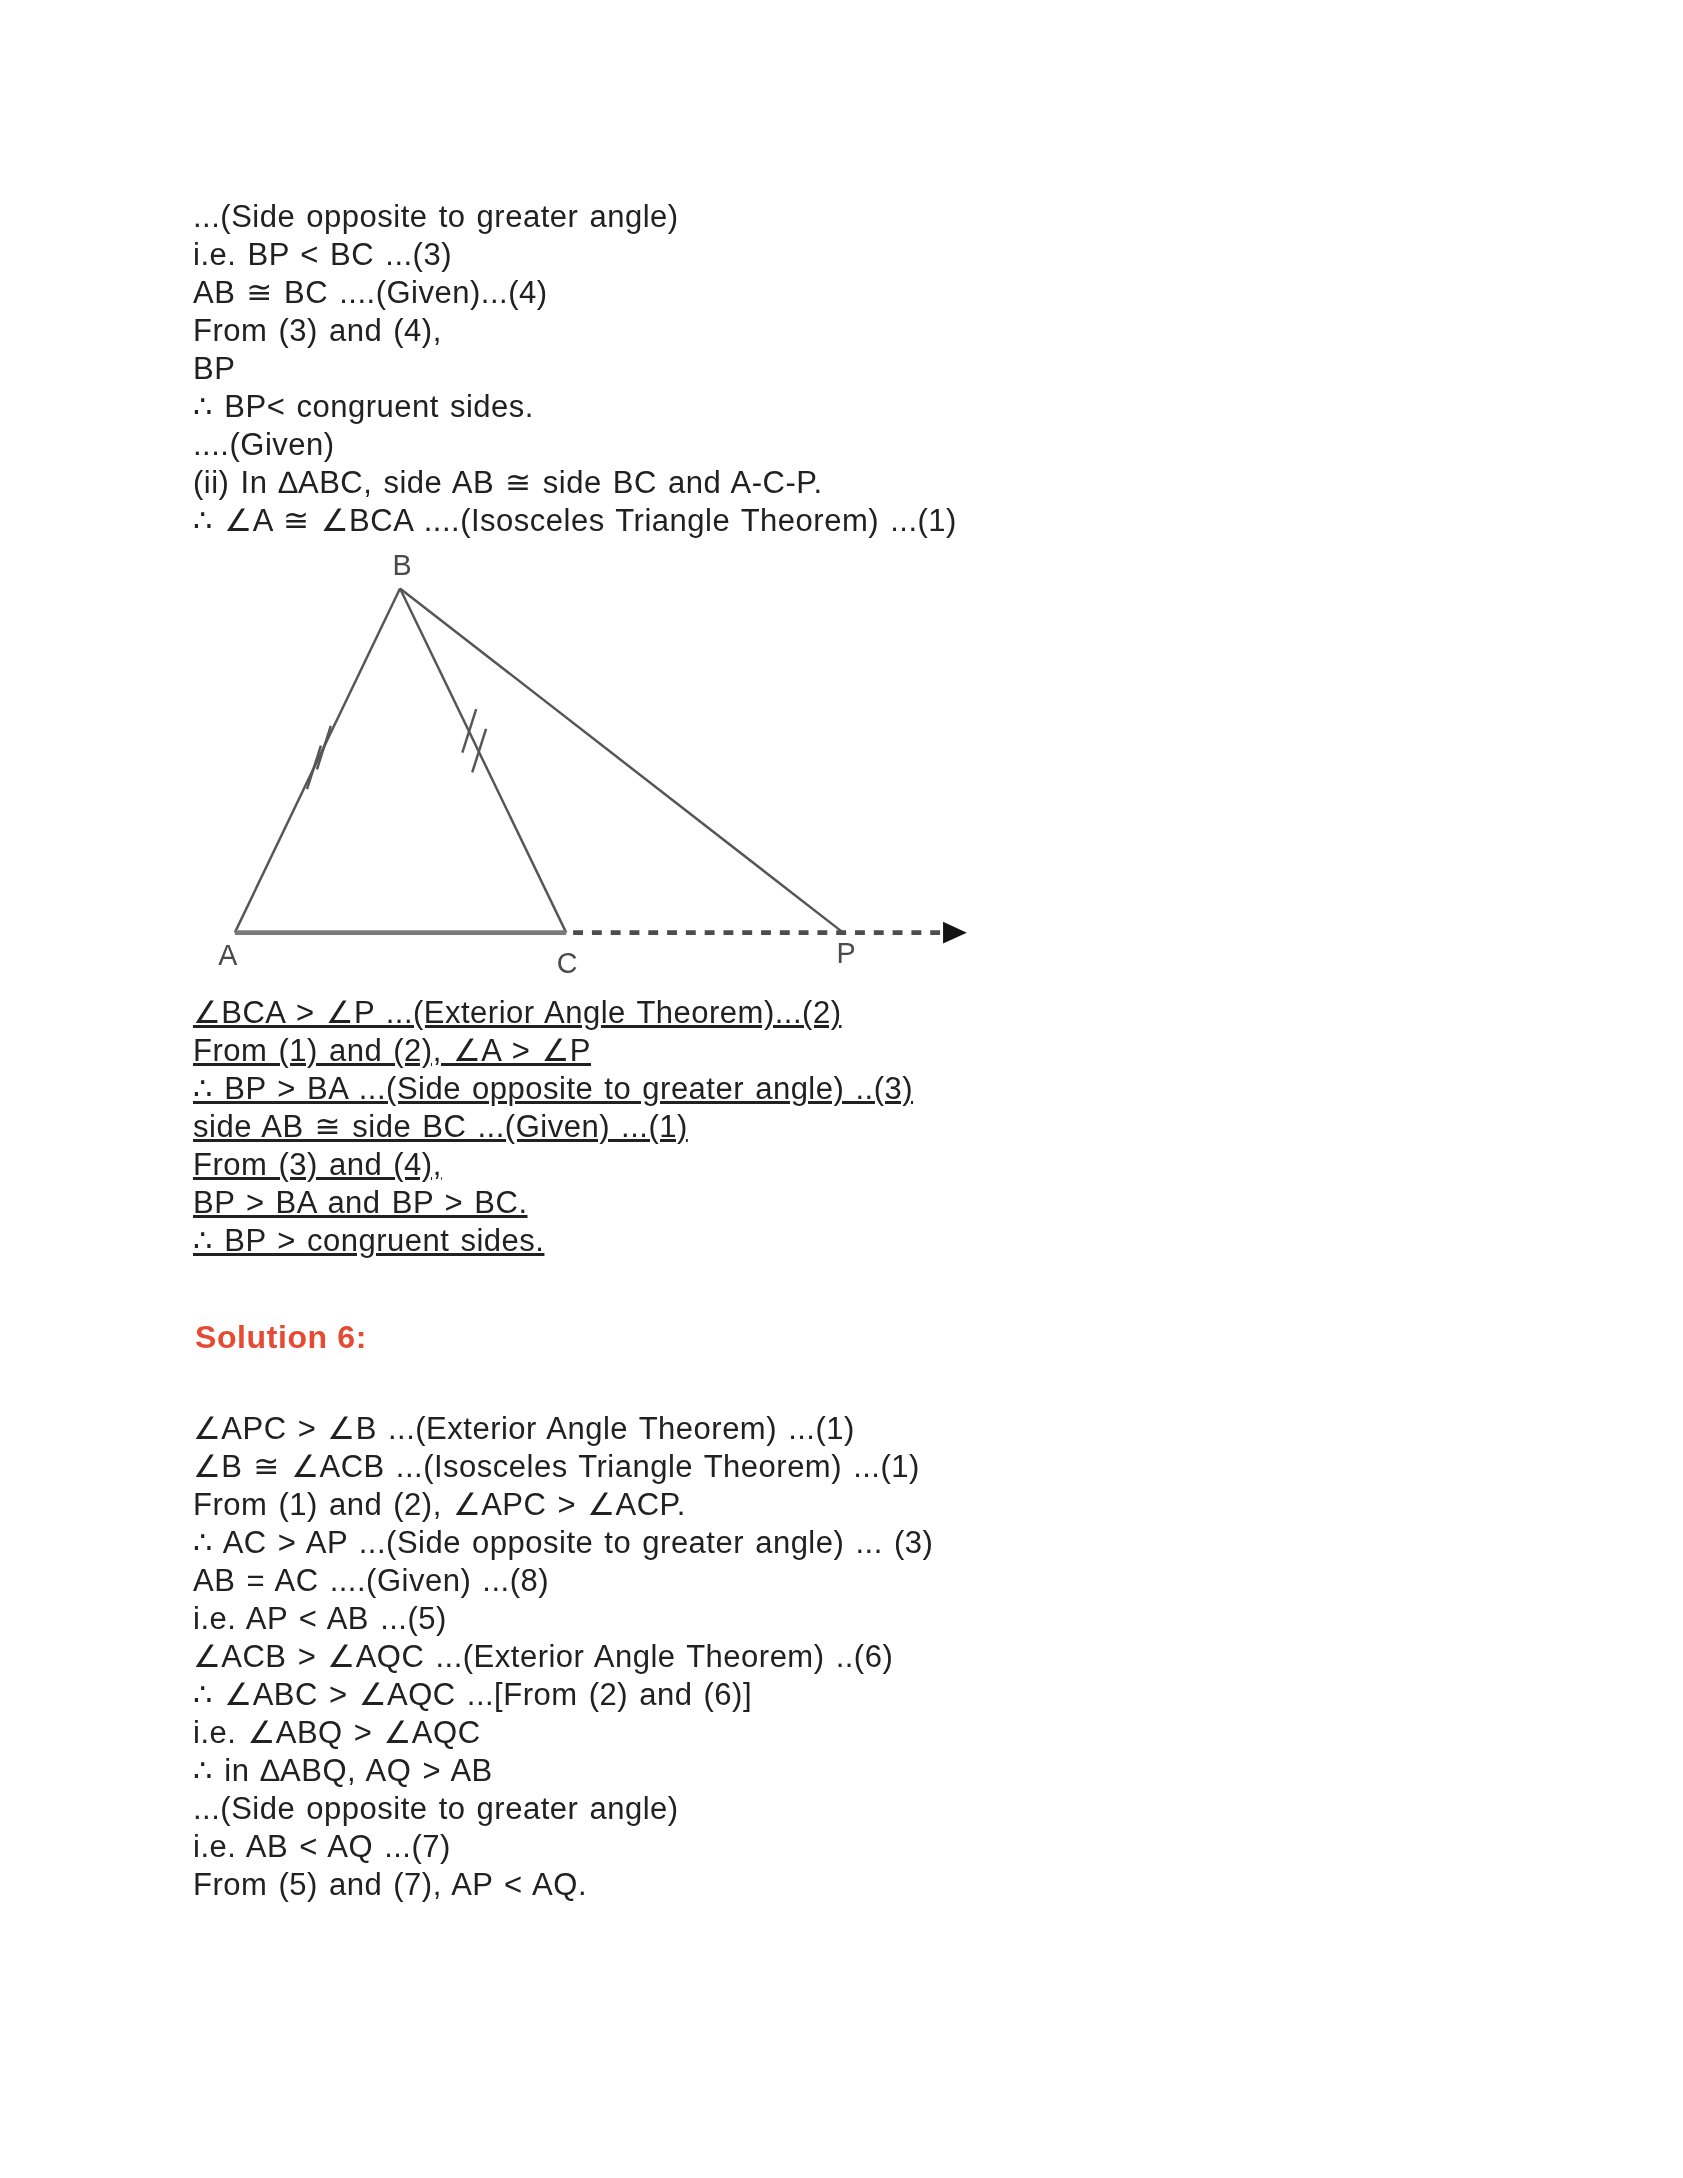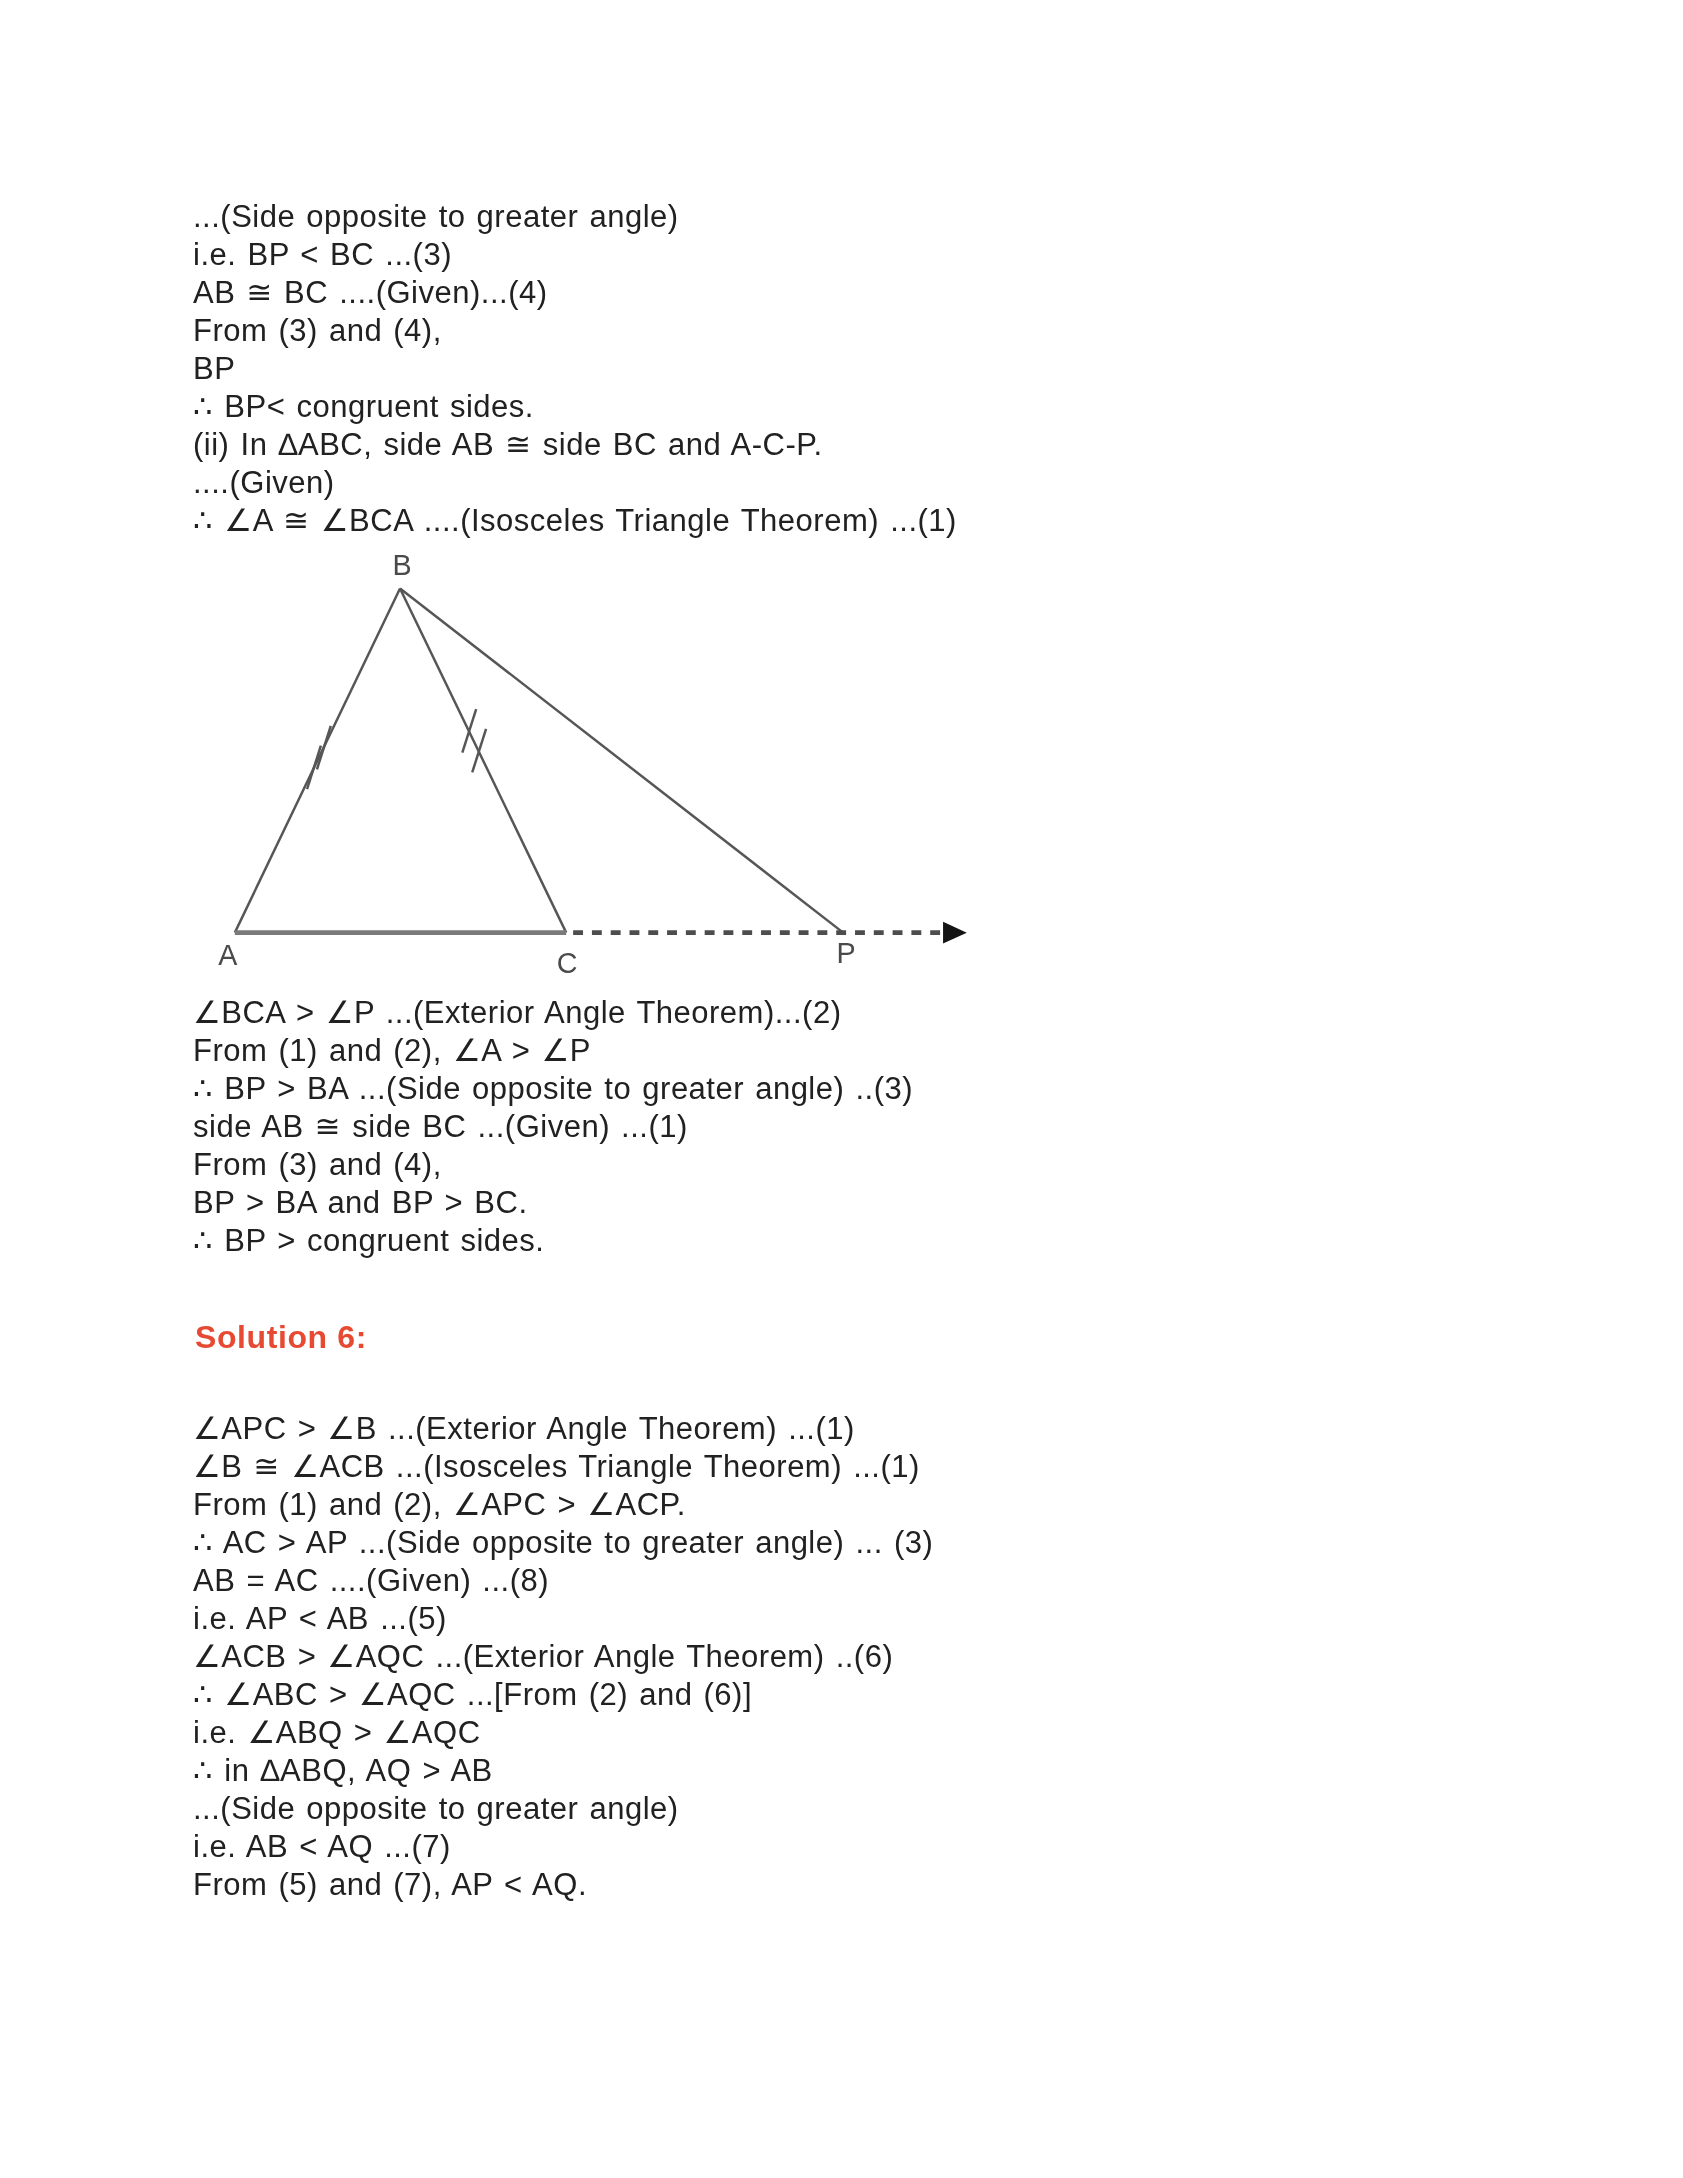--- a/index.html
+++ b/index.html
@@ -6,21 +6,21 @@
   .page{
     position:relative;width:1406px;height:2178px;background:#ffffff;overflow:hidden;
     font-family:"Liberation Sans","DejaVu Sans",sans-serif;color:#212121;
   }
   .tblock{
     position:absolute;left:193px;font-size:31px;line-height:38px;
     letter-spacing:0.5px;word-spacing:2px;color:#212121;white-space:nowrap;
   }
   .tblock .line{height:38px;}
   .block-1{top:198px;}
-  .block-2{top:994px;}
+  .block-2{top:994px;text-decoration:underline;}
   .block-3{top:1410px;}
   .solution-heading{
     position:absolute;left:195px;top:1317px;font-size:32px;line-height:40px;
     font-weight:bold;color:#e64a33;letter-spacing:0.6px;
   }
   .diagram{position:absolute;left:178px;top:535px;width:812px;height:455px;}
   .diagram svg{overflow:visible;}
   .vlabel{
     fill:#4a4a4a;font-size:29px;
     font-family:"Liberation Sans","DejaVu Sans",sans-serif;
@@ -32,22 +32,22 @@
 
 <div class="page">
 
   <div class="tblock block-1">
     <div class="line">...(Side opposite to greater angle)</div>
     <div class="line">i.e. BP &lt; BC ...(3)</div>
     <div class="line">AB ≅ BC ....(Given)...(4)</div>
     <div class="line">From (3) and (4),</div>
     <div class="line">BP</div>
     <div class="line">∴ BP&lt; congruent sides.</div>
+    <div class="line">....(Given)</div>
     <div class="line">(ii) In ∆ABC, side AB ≅ side BC and A-C-P.</div>
-    <div class="line">....(Given)</div>
     <div class="line">∴ ∠A ≅ ∠BCA ....(Isosceles Triangle Theorem) ...(1)</div>
   </div>
 
   <div class="diagram">
     <svg width="812" height="455" viewBox="0 0 820 460">
 
       <line x1="57" y1="402" x2="224" y2="54" stroke="#565656" stroke-width="2.5"></line>
       <line x1="224" y1="54" x2="392" y2="402" stroke="#565656" stroke-width="2.5"></line>
       <line x1="224" y1="54" x2="672" y2="402" stroke="#565656" stroke-width="2.5"></line>
 

